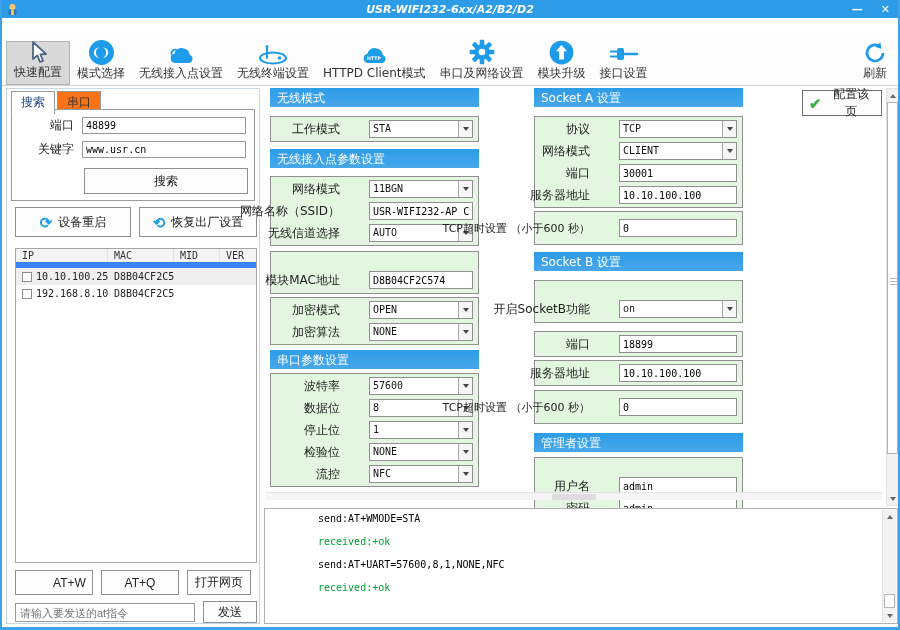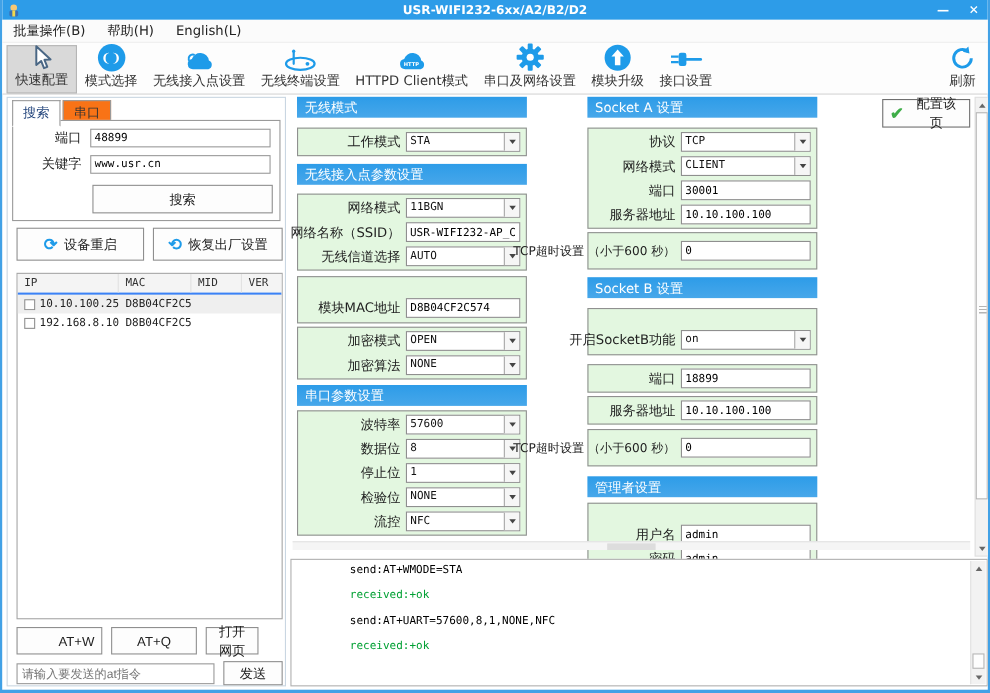--- a/index.html
+++ b/index.html
@@ -3,21 +3,21 @@
 <meta charset="utf-8">
 <style>
   html,body{margin:0;padding:0;background:#e8e8e8;}
   *{box-sizing:border-box;}
   body{font-family:"DejaVu Sans","Liberation Sans",sans-serif;}
   .window{position:relative;width:900px;height:630px;background:#fff;
     border-left:2px solid #41a1e6;border-right:2px solid #41a1e6;border-bottom:3px solid #41a1e6;overflow:hidden;}
   
   .titlebar{position:absolute;left:0;top:0;width:100%;height:18px;background:#2d9ce8;display:flex;align-items:center;}
   .app-icon{margin-left:4px;width:13px;height:13px;display:inline-block;}
-  .win-title{position:absolute;left:0;right:0;text-align:center;color:#fff;font-size:11px;font-weight:bold;}
+  .win-title{position:absolute;left:0;right:0;text-align:center;color:#fff;font-size:11px;font-weight:bold;font-style:italic;}
   .win-ctrls{position:absolute;right:8px;top:0;height:18px;display:flex;gap:18px;align-items:center;z-index:3;}
   .win-ctrls span{color:#fff;font-size:11px;font-weight:bold;cursor:default;}
   
   .menubar{position:absolute;left:0;top:18px;width:100%;height:21px;background:#fbfbfb;display:flex;align-items:center;border-bottom:1px solid #eee;}
   .menu-item{font-size:12px;color:#222;padding:0 10px;}
   
   .toolbar{position:absolute;left:0;top:39px;width:100%;height:47px;background:#fdfdfd;border-bottom:1px solid #d5d5d5;display:flex;align-items:stretch;padding:0 4px;}
   .tbtn{display:flex;flex-direction:column;align-items:center;justify-content:flex-end;padding:2px 7px 3px;margin-top:2px;}
   .tbtn.active{background:#d9d9d9;border:1px solid #b5b5b5;}
   .tbtn .ticon{height:27px;display:flex;align-items:center;justify-content:center;}
@@ -33,41 +33,41 @@
   .frow{display:flex;align-items:center;margin:7px 8px 0;}
   .frow .flbl{width:62px;text-align:right;padding-right:8px;font-size:12px;color:#222;}
   .finput{flex:1;height:17px;border:1px solid #9a9a9a;font:10px "DejaVu Sans Mono","Liberation Mono",monospace;padding:0 3px;}
   .search-btn{position:absolute;left:72px;top:58px;width:164px;height:26px;}
   .btn{background:#fdfdfd;border:1px solid #8f8f8f;font-size:12px;color:#222;display:flex;align-items:center;justify-content:center;gap:6px;}
   .restart-btn{position:absolute;left:8px;top:118px;width:116px;height:30px;}
   .factory-btn{position:absolute;left:132px;top:118px;width:118px;height:30px;}
   .cyc{color:#1e9be9;font-size:15px;font-weight:bold;line-height:1;}
   
   .dev-table{position:absolute;left:8px;top:159px;width:242px;height:315px;border:1px solid #a6a6a6;background:#fff;overflow:hidden;}
-  .thead{display:flex;height:19px;background:#f4f4f4;border-bottom:2px solid #3b82f6;align-items:center;}
+  .thead{display:flex;height:19px;background:#f4f4f4;border-bottom:6px solid #3b82f6;align-items:center;}
   .th{font:10px "DejaVu Sans Mono","Liberation Mono",monospace;color:#333;padding-left:6px;border-right:1px solid #e2e2e2;height:100%;display:flex;align-items:center;}
   .c-ip{width:92px;}.c-mac{width:66px;}.c-mid{width:46px;}.c-ver{width:36px;border-right:none;}
   .trow{display:flex;height:17px;align-items:center;font:10px "DejaVu Sans Mono","Liberation Mono",monospace;color:#222;}
   .trow.alt{background:#efefef;}
   .cell{padding-left:6px;overflow:hidden;white-space:nowrap;display:flex;align-items:center;gap:4px;}
   .chk{width:10px;height:10px;border:1px solid #8f8f8f;background:#fff;flex:none;}
   
   .atw-btn{position:absolute;left:8px;top:481px;width:78px;height:25px;padding-left:37px;}
   .atq-btn{position:absolute;left:94px;top:481px;width:78px;height:25px;}
-  .web-btn{position:absolute;left:180px;top:481px;width:48px;height:25px;}
+  .web-btn{position:absolute;left:180px;top:481px;width:64px;height:25px;}
   .cmd-input{position:absolute;left:8px;top:514px;width:180px;height:19px;border:1px solid #9a9a9a;font-size:11px;padding:0 4px;color:#444;}
   .send-btn{position:absolute;left:196px;top:512px;width:54px;height:22px;}
   
   .config{position:absolute;left:262px;top:88px;width:636px;height:418px;background:#fff;}
   .col{position:absolute;top:0;width:209px;}
   .col.mid{left:6px;}
   .col.rightc{left:270px;}
   .sec-header{height:19px;background:linear-gradient(180deg,#2d9ce8,#47a7ea);color:#fff;font-size:12px;padding:2px 0 0 7px;}
   .gpanel{background:#e3f7e0;border:1px solid #909090;padding:1px 0;}
-  .row{display:flex;justify-content:flex-end;align-items:center;height:22px;padding-right:5px;}
+  .row{display:flex;justify-content:flex-end;align-items:center;height:22px;padding-right:5px;gap:24px;}
   .lbl{font-size:12px;color:#222;margin-right:5px;white-space:nowrap;}
   .lbl.small{font-size:11px;}
   .combo{display:flex;width:104px;height:18px;border:1px solid #8f8f8f;background:#fff;flex:none;}
   .combo .val{flex:1;font:10px "DejaVu Sans Mono","Liberation Mono",monospace;line-height:16px;padding-left:3px;overflow:hidden;white-space:nowrap;color:#111;}
   .dd{width:14px;border-left:1px solid #a8a8a8;background:#f6f6f6;display:flex;align-items:center;justify-content:center;}
   .tri{width:0;height:0;border-left:3.5px solid transparent;border-right:3.5px solid transparent;border-top:4px solid #444;}
   .tinput{width:104px;height:18px;border:1px solid #8f8f8f;font:10px "DejaVu Sans Mono","Liberation Mono",monospace;padding:0 3px;flex:none;background:#fff;}
   .col.rightc .combo,.col.rightc .tinput{width:118px;}
   .mt9{margin-top:9px;}.mt8{margin-top:8px;}.mt7{margin-top:7px;}.mt5{margin-top:5px;}.mt4{margin-top:4px;}.mt3{margin-top:3px;}
   .pb20{}
@@ -108,25 +108,20 @@
           <rect x="5.2" y="6.5" width="2.6" height="5.5" fill="#f2d94e"></rect>
         </svg>
     </span>
     <span class="win-title">USR-WIFI232-6xx/A2/B2/D2</span>
     <span class="win-ctrls">
       <span>—</span>
       <span>✕</span>
     </span>
   </div>
 
-  <div class="menubar">
-    <span class="menu-item">批量操作(B)</span>
-    <span class="menu-item">帮助(H)</span>
-    <span class="menu-item">English(L)</span>
-  </div>
 
   <div class="toolbar">
     <div class="tbtn active">
       <span class="ticon">
         <svg width="22" height="24" viewBox="0 0 22 24">
             <path d="M6 2 L6 19 L10.4 15.4 L13 22 L16 20.8 L13.4 14.4 L19 14 Z" fill="#fff" stroke="#4a6785" stroke-width="1.8" stroke-linejoin="round"></path>
           </svg>
       </span>
       <span class="tlabel">快速配置</span>
     </div>

